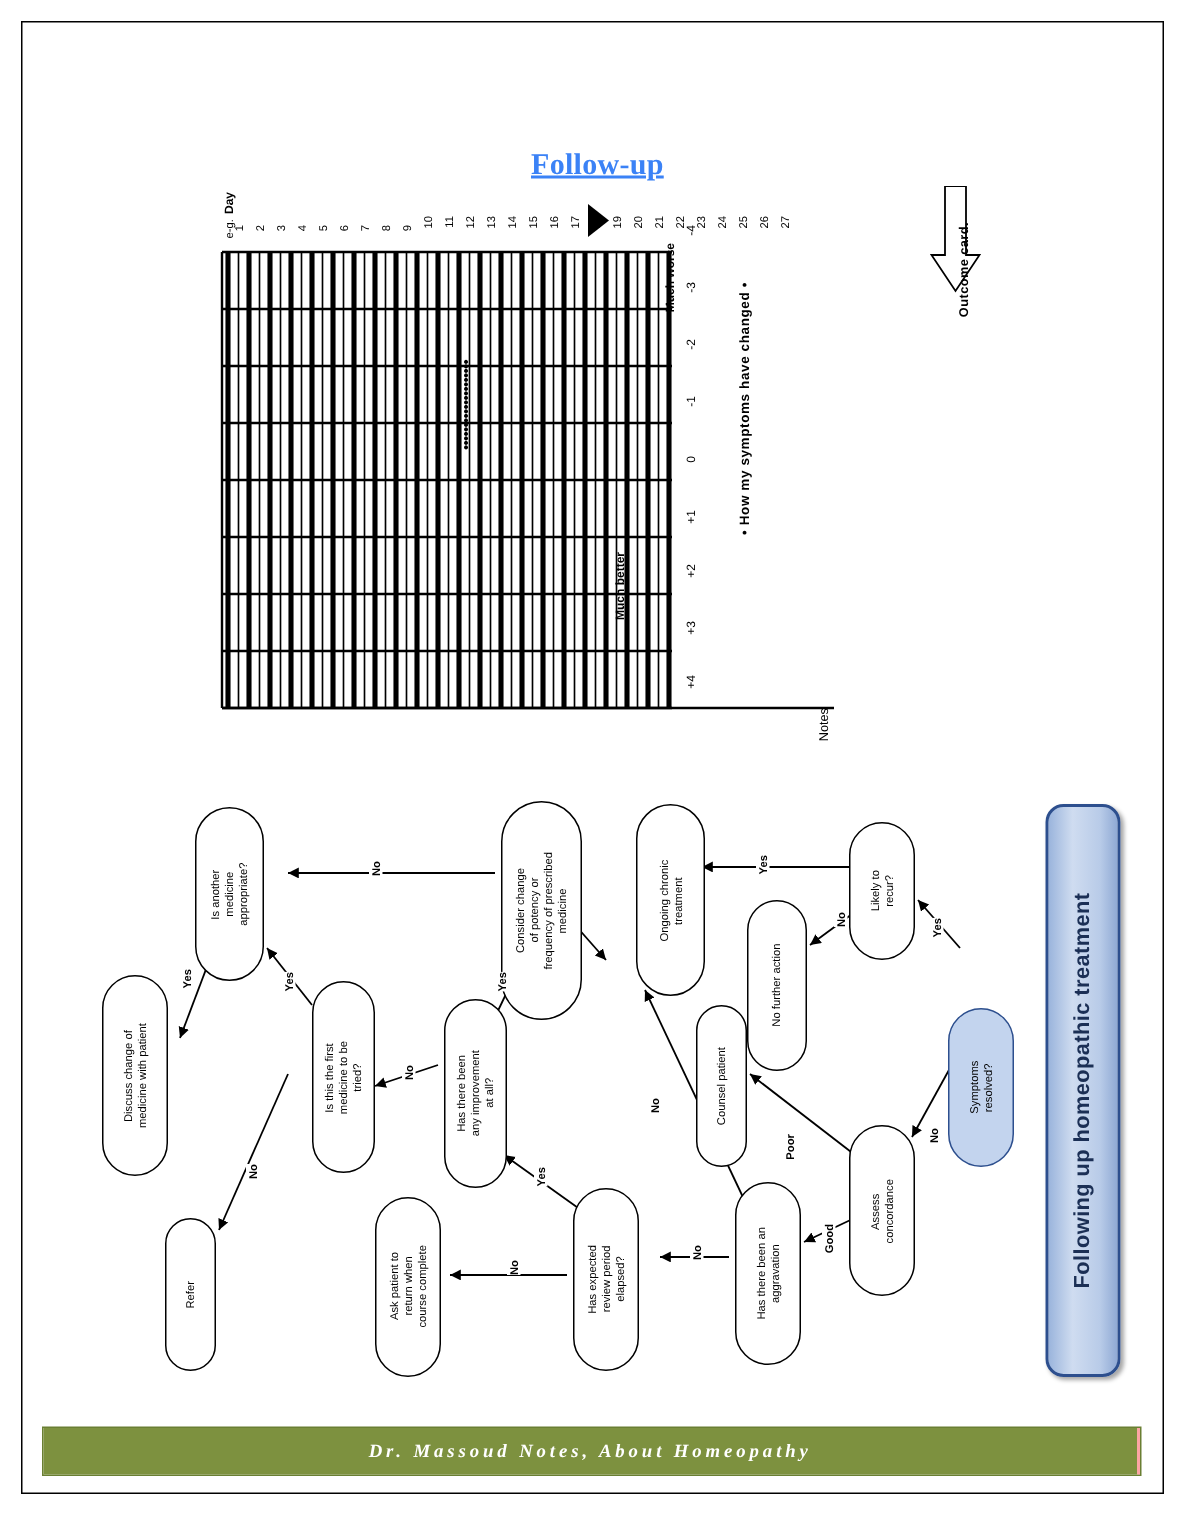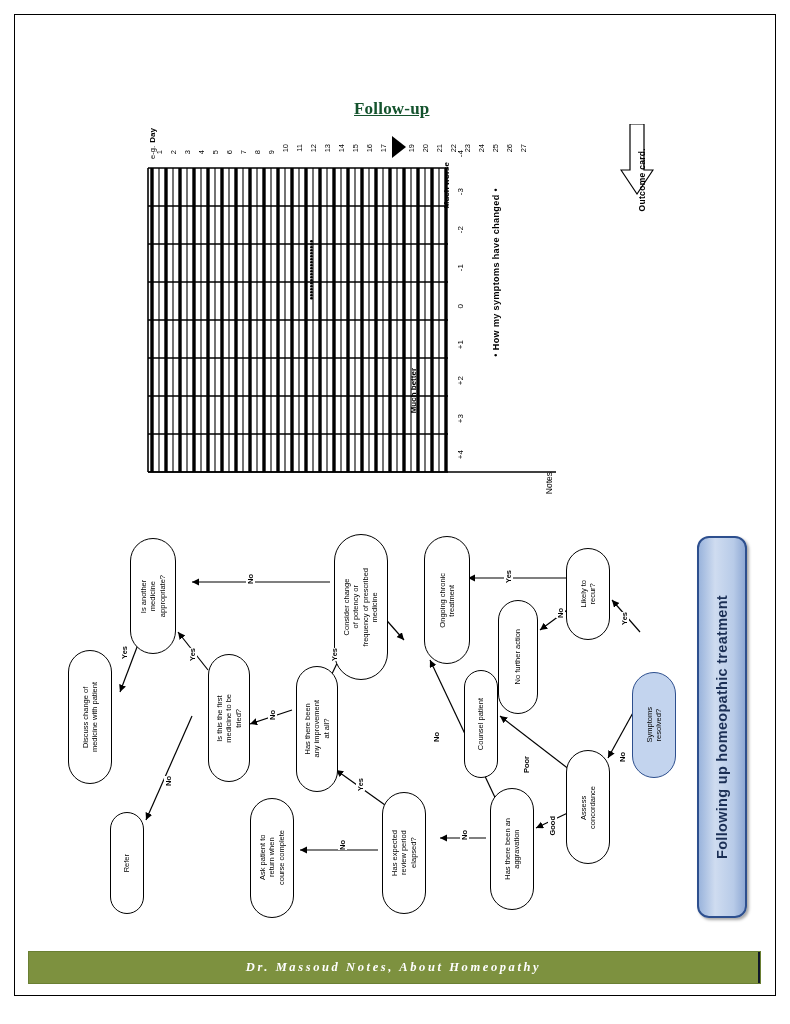--- a/index.html
+++ b/index.html
@@ -28,22 +28,22 @@
     box-sizing: border-box;
   }
 
   
   .fu-title {
     position: absolute;
     left: 354px;
     top: 99px;
     font-family: "Liberation Serif", serif;
     font-weight: bold;
-    font-size: 17px;
-    color: #14532d;
+    font-size: 20px;
+    color: #3b82f6;
     text-decoration: underline;
     letter-spacing: 0.2px;
   }
 
   
   .arrow-wrap {
     position: absolute;
     left: 816px;
     top: 124px;
   }
@@ -212,21 +212,21 @@
     background: #7d913f;
     color: #ffffff;
     display: flex;
     align-items: center;
     justify-content: center;
     font-family: "Liberation Serif", serif;
     font-style: italic;
     font-weight: bold;
     font-size: 12.5px;
     letter-spacing: 2.6px;
-    border-right: 2px solid #0f172a;
+    border-right: 2px solid #fca5a5;
   }
   .footer-page {
     width: 115px;
     background: #ffffff;
     display: flex;
     align-items: center;
     padding-left: 10px;
     font-family: "Liberation Serif", serif;
     font-style: italic;
     font-size: 11px;

